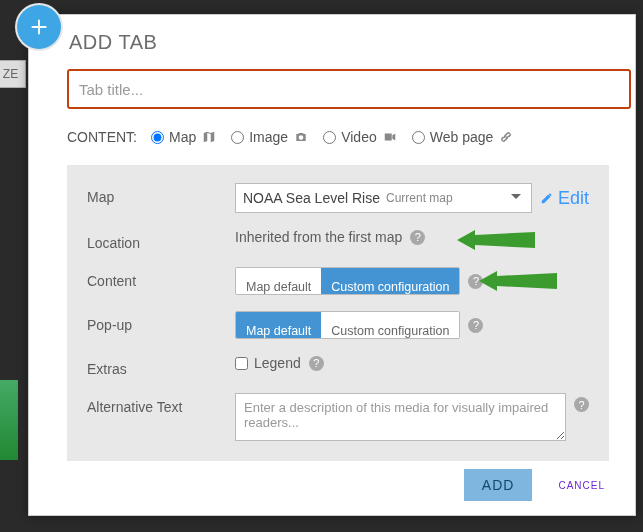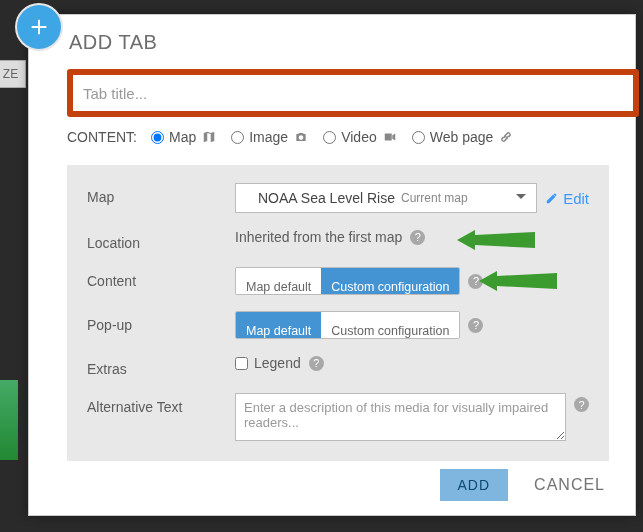--- a/index.html
+++ b/index.html
@@ -1,46 +1,46 @@
 <!DOCTYPE html>
 <html><head>
 <meta charset="utf-8">
 <style>
   html,body{margin:0;padding:0;font-family:"Segoe UI",Arial,sans-serif;background:#2a2a2a;width:643px;height:532px;overflow:hidden}
   .modal{position:absolute;left:28px;top:14px;width:606px;height:500px;background:#fff;border:1px solid #ccc;box-shadow:0 0 10px rgba(0,0,0,.4);}
   .title{position:absolute;left:40px;top:16px;color:#6d6d6d;font-size:20px;font-weight:400;letter-spacing:.5px}
   .plus{position:absolute;left:-12px;top:-10px;width:44px;height:44px;border-radius:22px;background:#3fa6e6;display:flex;align-items:center;justify-content:center;box-shadow:0 0 0 2px #e6e6e6}
   .plus svg{width:22px;height:22px;fill:#fff}
-  .titlefield{position:absolute;left:38px;top:54px;width:540px;height:36px;border:6px solid #c2410c;border-radius:3px;font-size:15px;color:#555;padding:0 10px;outline:none}
+  .titlefield{position:absolute;left:38px;top:54px;width:540px;height:36px;border:2px solid #c2410c;border-radius:3px;font-size:15px;color:#555;padding:0 10px;outline:none}
   .titlefield::placeholder{color:#9a9a9a}
   .contentrow{position:absolute;left:38px;top:114px;display:flex;align-items:center;gap:14px;font-size:14px;color:#555}
   .contentrow .lbl{font-weight:400}
   .radio{display:flex;align-items:center;gap:5px;cursor:pointer}
   .radio input{margin:0}
   .ricon{width:16px;height:14px;fill:#777;display:inline-block}
   .panel{position:absolute;left:38px;top:150px;width:542px;background:#e8e8e8;padding:18px 20px 20px 20px;box-sizing:border-box}
   .prow{display:flex;align-items:flex-start;margin-bottom:16px}
   .plabel{width:148px;color:#5d5d5d;font-size:14px;padding-top:6px}
   .pval{flex:1;display:flex;align-items:center;gap:8px;font-size:14px;color:#5d5d5d}
-  .dd{flex:1;height:30px;border:1px solid #bbb;background:#fff;display:flex;align-items:center;padding:0 22px;position:relative;cursor:pointer;box-sizing:border-box}
+  .dd{flex:1;height:30px;border:1px solid #bbb;background:#fff;display:flex;align-items:center;padding:0 7px;position:relative;cursor:pointer;box-sizing:border-box}
   .dd .ddmain{color:#444}
   .dd .ddsub{color:#888;margin-left:6px;font-size:12px}
   .dd .caret{position:absolute;right:10px;top:10px;border:5px solid transparent;border-top-color:#666}
-  .editlink{color:#3b99fc;font-size:15px;display:flex;align-items:center;gap:4px;cursor:pointer}
+  .editlink{color:#3b99fc;font-size:18px;display:flex;align-items:center;gap:4px;cursor:pointer}
   .help{width:15px;height:15px;border-radius:8px;background:#a8a8a8;color:#fff;font-size:11px;display:inline-flex;align-items:center;justify-content:center;cursor:pointer}
   .seg{display:inline-flex;border:1px solid #bbb;border-radius:2px;overflow:hidden;height:26px}
   .seg button{border:none;background:#fff;color:#666;font-size:12.5px;padding:12px 10px;cursor:pointer;font-family:inherit}
   .seg button.active{background:#4494d3;color:#fff}
   .chk{display:flex;align-items:center;gap:6px;font-size:14px;color:#5d5d5d}
   .chk input{margin:0}
   .ta{flex:1;height:48px;border:1px solid #bbb;background:#fff;font-family:inherit;font-size:13px;color:#555;padding:6px 8px;resize:both;box-sizing:border-box}
   .ta::placeholder{color:#9a9a9a}
   .footer{position:absolute;right:24px;bottom:14px;display:flex;gap:20px;align-items:center}
   .btn-add{background:#7fb6e0;color:#0c4a6e;border:none;padding:8px 18px;font-size:14px;letter-spacing:1px;cursor:pointer}
-  .btn-cancel{background:none;border:none;color:#737373;font-size:16px;letter-spacing:1px;cursor:pointer}
+  .btn-cancel{background:none;border:none;color:#6d28d9;font-size:10px;letter-spacing:1px;cursor:pointer}
   .arrow{position:absolute;pointer-events:none}
   .zebtn{position:absolute;left:-5px;top:60px;width:29px;height:26px;background:#ddd;border:1px solid #aaa;color:#666;font-size:12px;display:flex;align-items:center;justify-content:center}
   .background-strip{position:absolute;left:0;top:380px;width:18px;height:80px;background:linear-gradient(#4a6,#283)}
 </style>
 </head>
 <body>
 
 <div class="background-strip"></div>
 <div class="zebtn">ZE</div>
 

